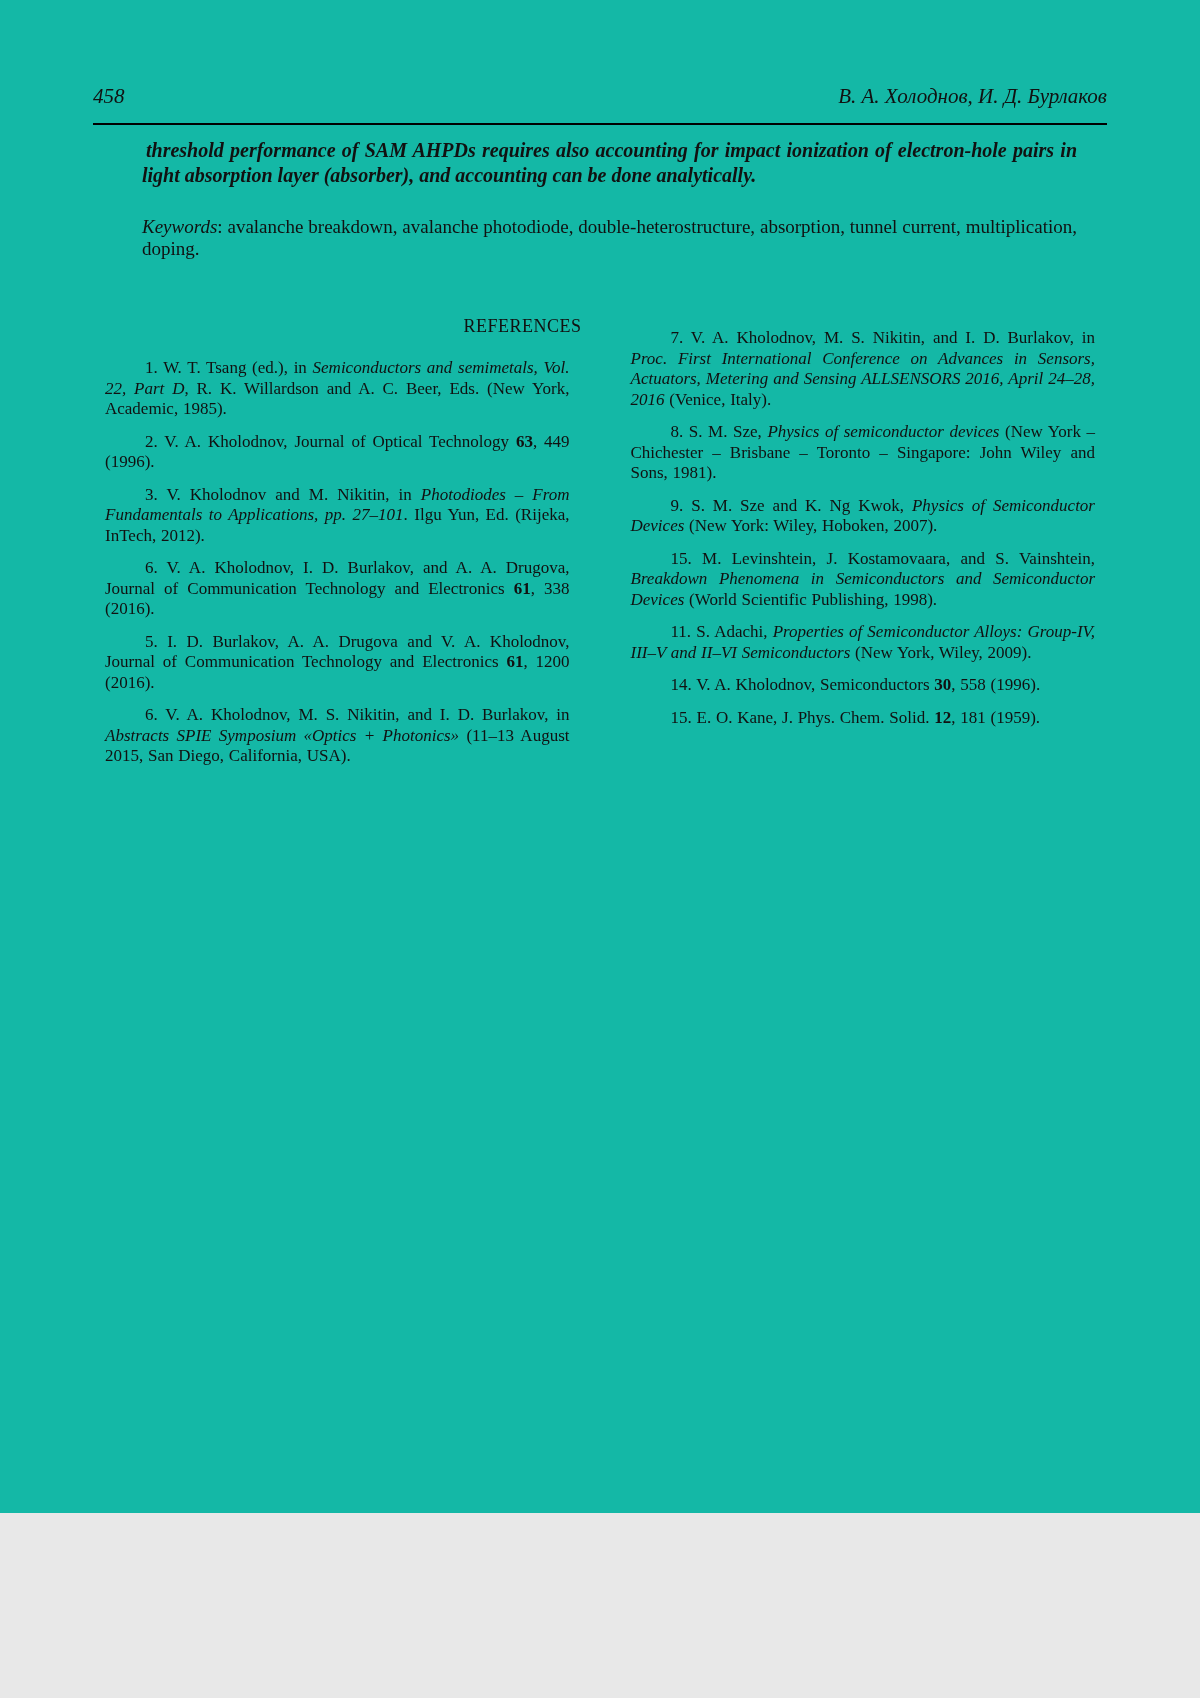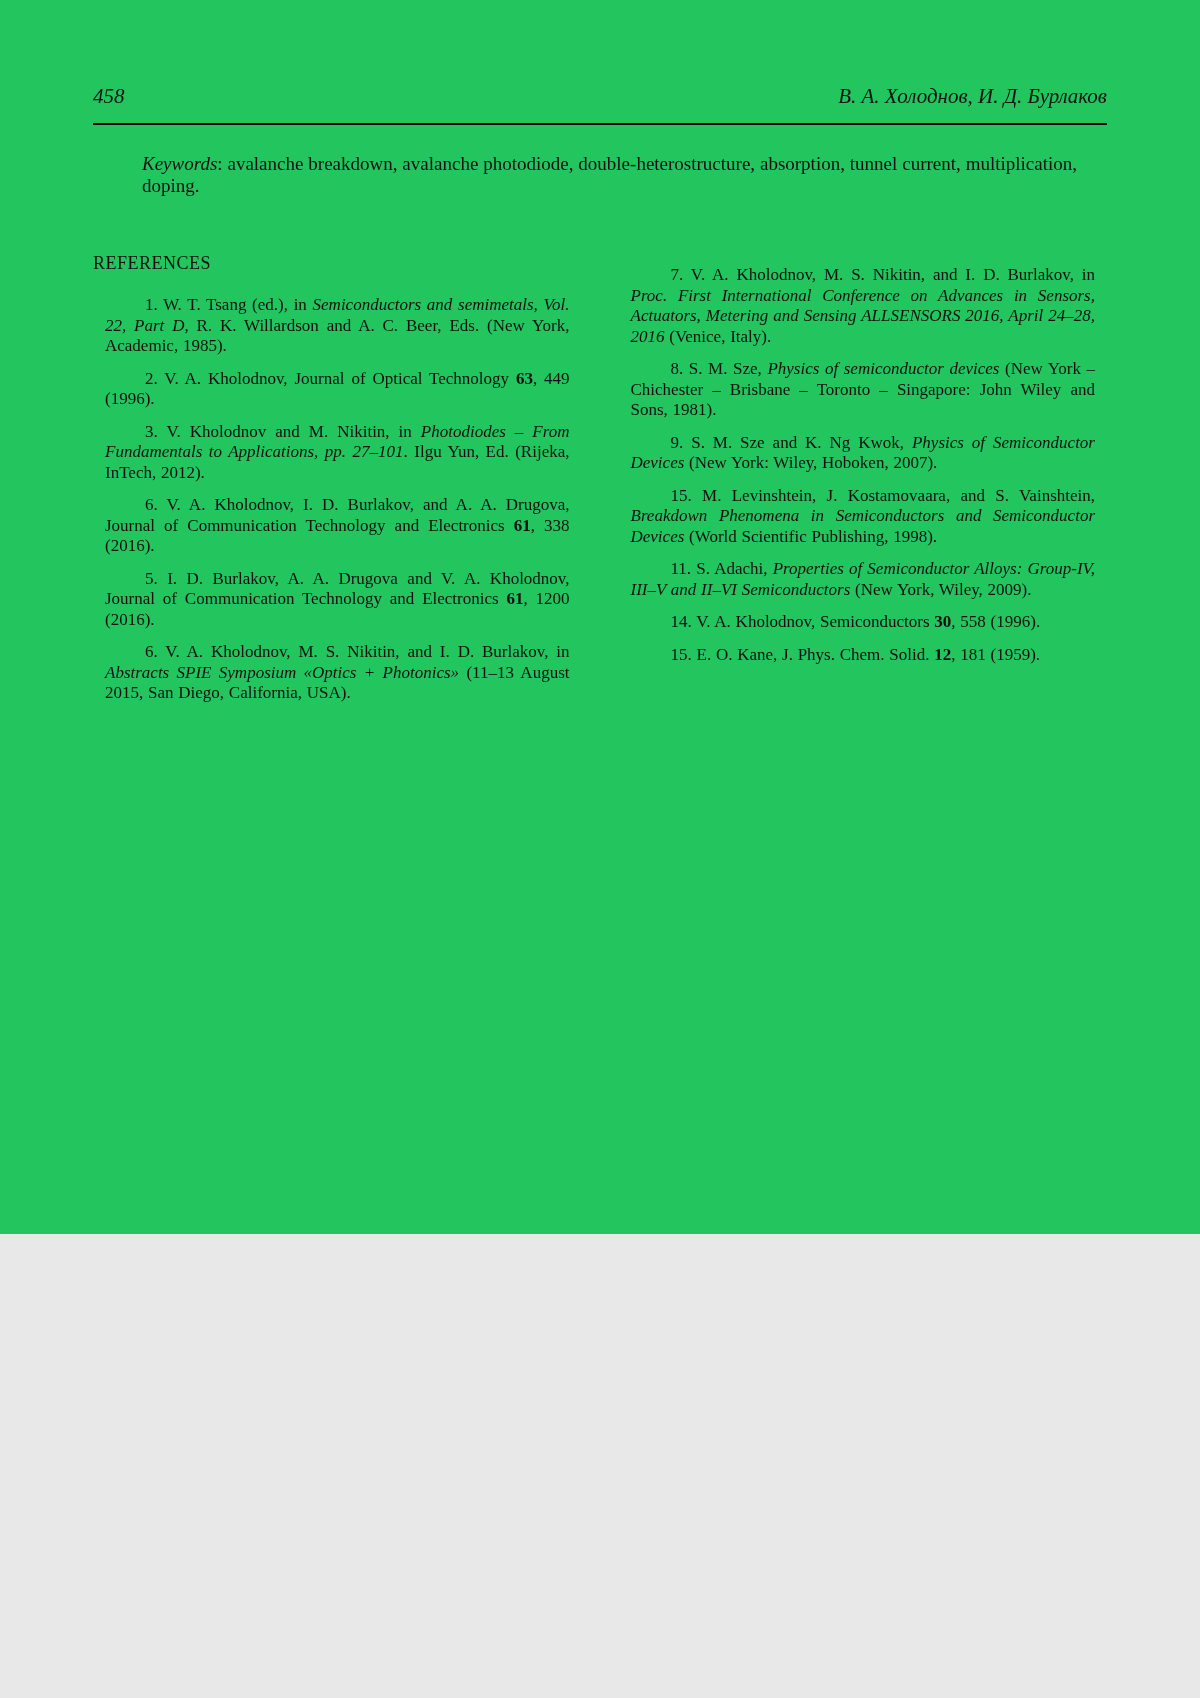--- a/index.html
+++ b/index.html
@@ -1,20 +1,20 @@
 <!DOCTYPE html>
 <html><head>
 <meta charset="utf-8">
 <style>
   html, body { margin: 0; padding: 0; background: #e8e8e8; }
   .page {
     width: 1200px;
-    height: 1234px;
+    height: 1513px;
     margin: 0 auto;
-    background: #22c55e;
+    background: #14b8a6;
     color: #111111;
     font-family: "Liberation Serif", serif;
     box-sizing: border-box;
     padding: 84px 93px 0 93px;
     overflow: hidden;
   }
   .running-head {
     display: flex;
     justify-content: space-between;
     align-items: baseline;
@@ -45,21 +45,21 @@
   .kw-label { font-style: italic; margin-top: 12px; }
   .refs {
     display: flex;
     gap: 37px;
     margin-top: 56px;
   }
   .col { flex: 1; min-width: 0; }
   .refs-heading {
     font-size: 18px;
     font-weight: normal;
-    text-align: left;
+    text-align: right;
     margin: 0 0 21px 0;
     line-height: 21px;
     letter-spacing: 0.5px;
   }
   .ref {
     margin: 12px;
     font-size: 17px;
     line-height: 20.5px;
     text-align: justify;
     text-indent: 40px;
@@ -73,20 +73,21 @@
 
 <div class="page">
 
   <div class="running-head">
     <span>458</span>
     <span>В. А. Холоднов, И. Д. Бурлаков</span>
   </div>
 
   <hr class="head-rule">
 
+  <p class="abstract">threshold performance of SAM AHPDs requires also accounting for impact ionization of electron-hole pairs in light absorption layer (absorber), and accounting can be done analytically.</p>
 
   <p class="keywords"><span class="kw-label">Keywords</span><span>: avalanche breakdown, avalanche photodiode, double-heterostructure, absorption, tunnel current, multiplication, doping.</span></p>
 
   <div class="refs">
     <div class="col">
       <h2 class="refs-heading">REFERENCES</h2>
       <div>
           <p class="ref"><span>1. W. T. Tsang (ed.), in </span><span class="it">Semiconductors and semimetals, Vol. 22, Part D</span><span>, R. K. Willardson and A. C. Beer, Eds. (New York, Academic, 1985).</span></p>
           <p class="ref"><span>2. V. A. Kholodnov, Journal of Optical Technology </span><span class="bd">63</span><span>, 449 (1996).</span></p>
           <p class="ref"><span>3. V. Kholodnov and M. Nikitin, in </span><span class="it">Photodiodes – From Fundamentals to Applications, pp. 27–101</span><span>. Ilgu Yun, Ed. (Rijeka, InTech, 2012).</span></p>

